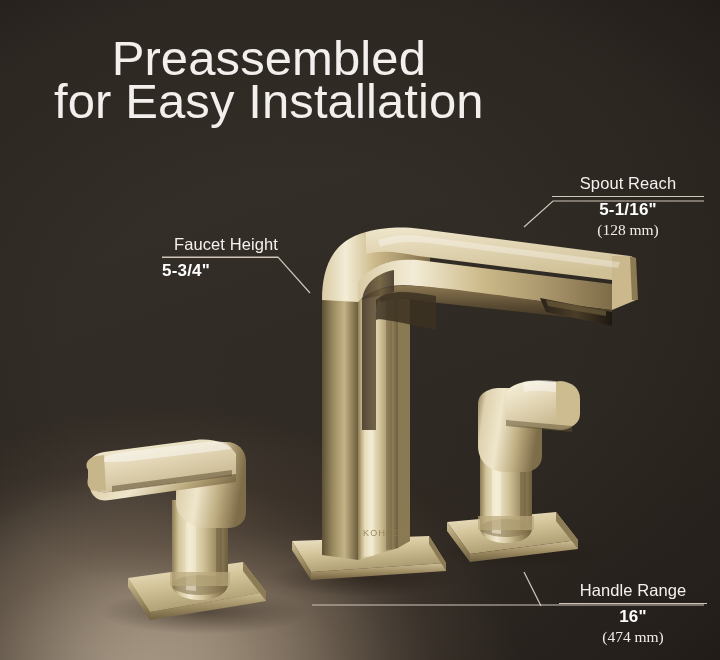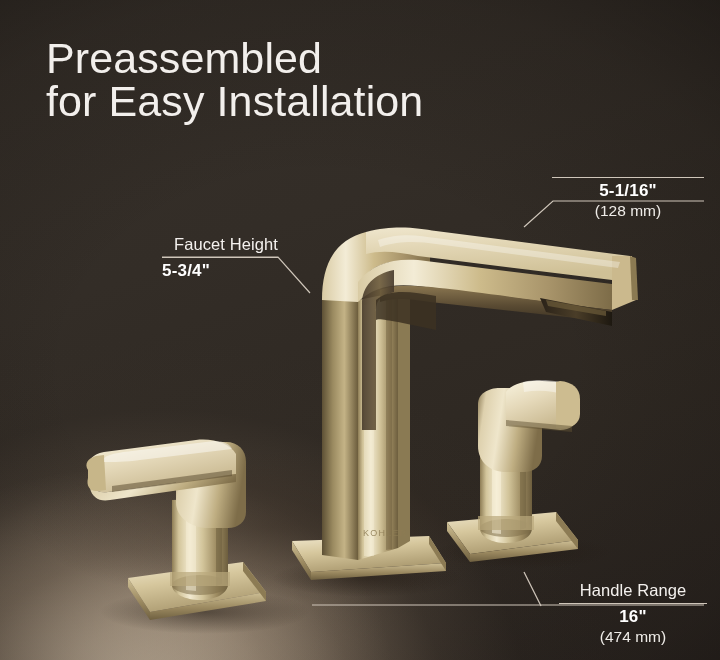--- a/index.html
+++ b/index.html
@@ -66,28 +66,29 @@
     height: 30%;
     background: radial-gradient(ellipse 54% 48% at 46% 46%,
                 rgba(48,38,30,0.42) 0%,
                 rgba(48,38,30,0.18) 52%,
                 rgba(0,0,0,0) 80%);
   }
 
   
   .headline {
     position: absolute;
-    left: 46px;
+    left: 54px;
     top: 37px;
     color: #f2efec;
-    font-size: 43px;
+    font-size: 49px;
     font-weight: 400;
     line-height: 43px;
     letter-spacing: 0.1px;
     white-space: pre;
+    text-align: center;
   }
 
   
   .callout { position: absolute; color: #ffffff; }
   .callout .c-title {
     font-size: 16.5px;
     font-weight: 400;
     color: #f4f1ee;
     letter-spacing: 0.1px;
     line-height: 19px;
@@ -102,20 +103,21 @@
     font-weight: bold;
     color: #ffffff;
     line-height: 21px;
     letter-spacing: 0.2px;
   }
   .callout .c-metric {
     font-size: 15.5px;
     font-weight: 400;
     color: #efece8;
     line-height: 19px;
+    font-family: Liberation Serif, serif;
   }
 
   
   #callout-spout-reach {
     left: 552px;
     top: 174px;
     width: 152px;
     text-align: center;
   }
   
@@ -352,20 +354,21 @@
     <path d="M162,257 L278,257 L310,293" fill="none" stroke="#cfc6ba" stroke-width="1.2"></path>
 
     <path d="M312,605 L704,605" fill="none" stroke="#cfc6ba" stroke-width="1.2"></path>
     <path d="M524,572 L541,606" fill="none" stroke="#cfc6ba" stroke-width="1.2"></path>
   </svg>
 
   <div class="headline"><span>Preassembled</span>
 <span>for Easy Installation</span></div>
 
   <div class="callout" id="callout-spout-reach">
+    <div class="c-title">Spout Reach</div>
     <div class="c-rule"></div>
     <div class="c-value">5-1/16"</div>
     <div class="c-metric">(128 mm)</div>
   </div>
 
   <div class="callout" id="callout-faucet-height">
     <div class="c-title">Faucet Height</div>
     <div class="c-rule"></div>
     <div class="c-value">5-3/4"</div>
   </div>

